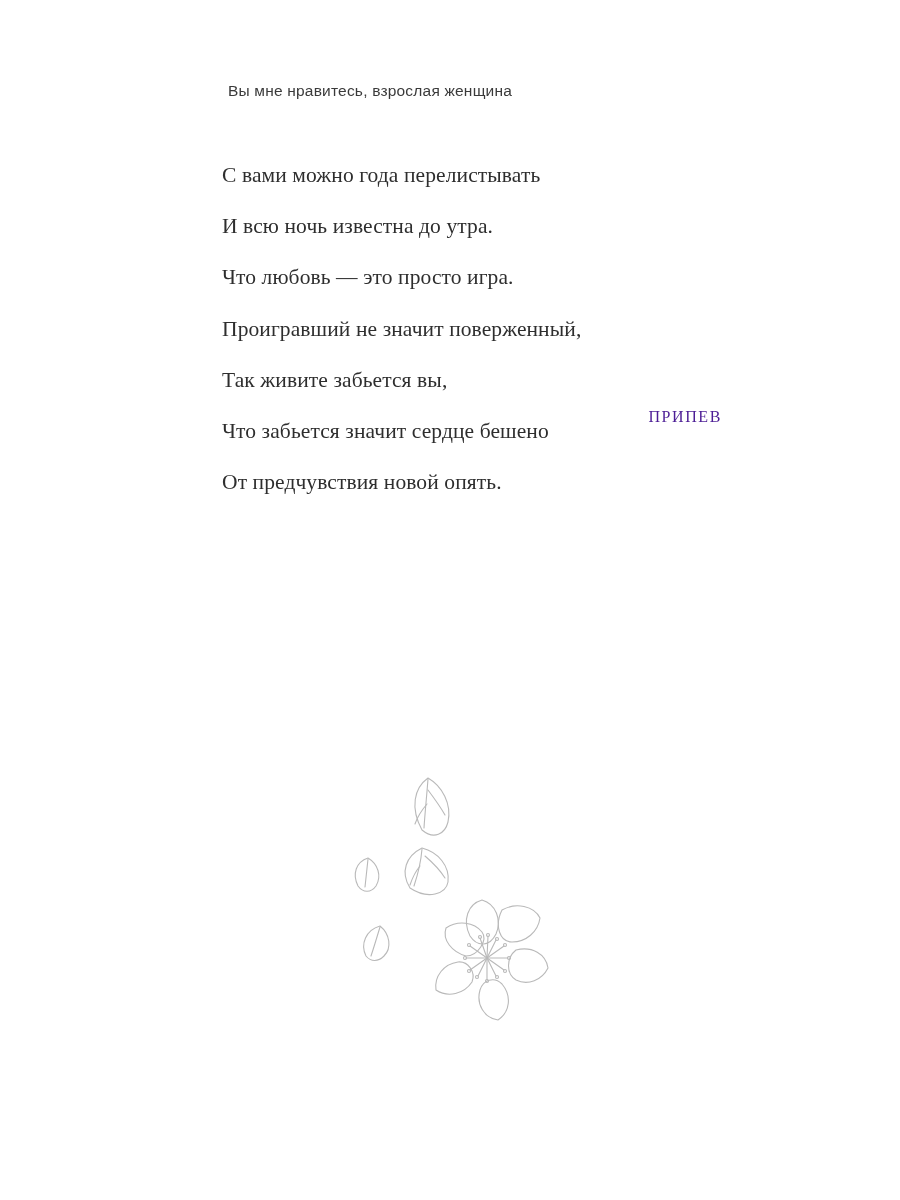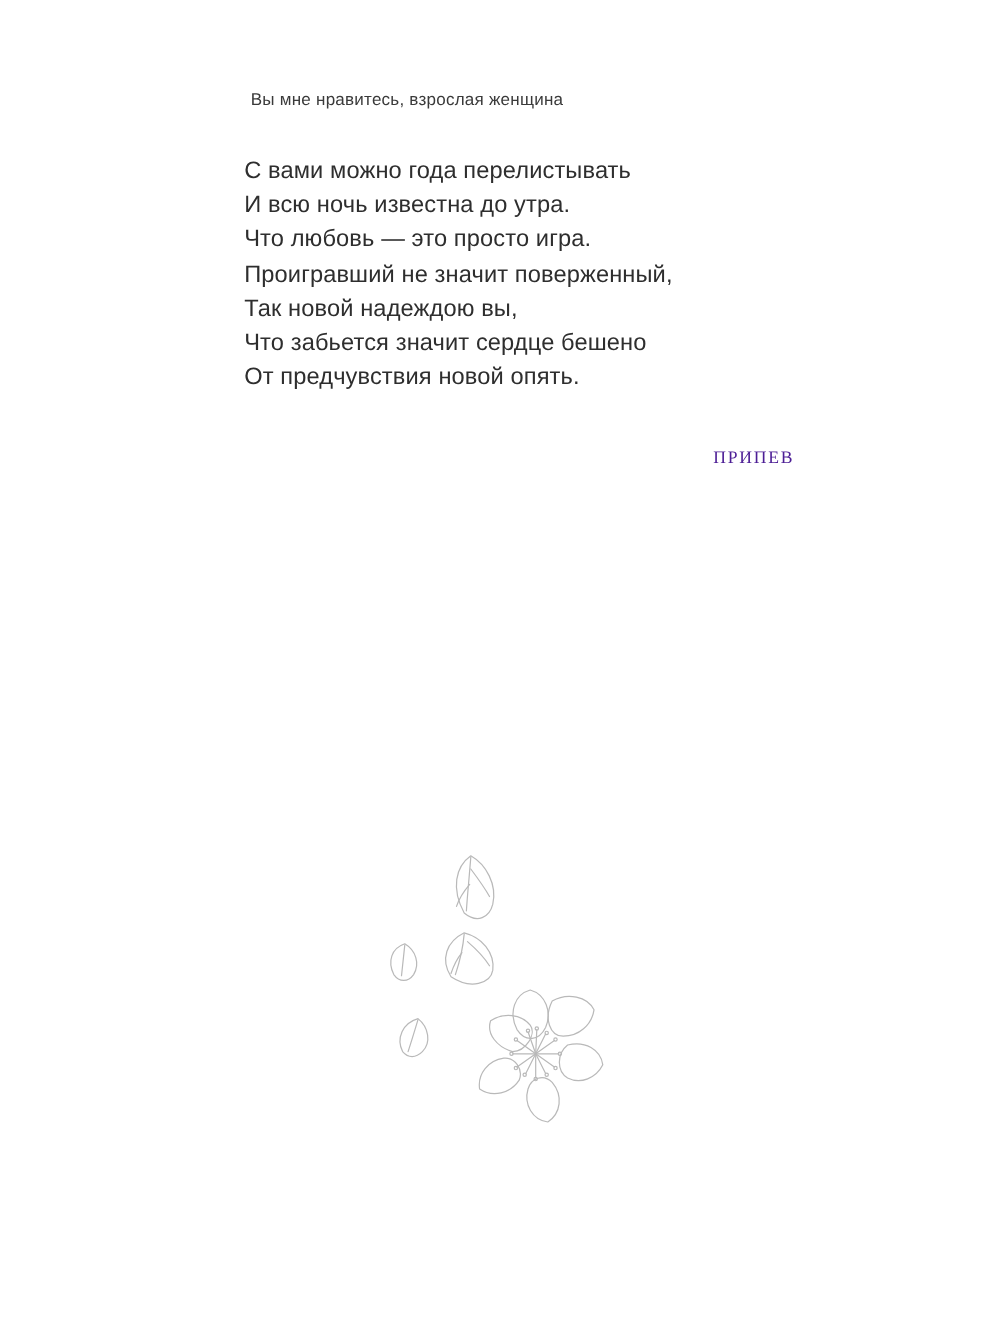--- a/index.html
+++ b/index.html
@@ -27,26 +27,27 @@
     letter-spacing: 0.2px;
     color: #3a3a3a;
   }
   .verse {
     position: absolute;
     top: 140px;
     left: 222px;
     width: 560px;
   }
   .verse-line {
-    font-family: Liberation Sans, sans-serif;
+    font-family: Liberation Serif, serif;
     font-size: 21.5px;
     line-height: 31.2px;
     color: #2e2e2e;
     white-space: pre;
     letter-spacing: 0.1px;
+    margin-top: 20px;
   }
   .chorus-label {
     position: absolute;
     top: 408px;
     left: 222px;
     width: 500px;
     text-align: right;
     font-family: "Liberation Serif", serif;
     font-size: 16px;
     letter-spacing: 1.6px;
@@ -70,21 +71,21 @@
 
 <div class="page">
 
   <div class="running-head">Вы мне нравитесь, взрослая женщина</div>
 
   <div class="verse">
     <div class="verse-line">С вами можно года перелистывать</div>
     <div class="verse-line">И всю ночь известна до утра.</div>
     <div class="verse-line">Что любовь — это просто игра.</div>
     <div class="verse-line">Проигравший не значит поверженный,</div>
-    <div class="verse-line">Так новой надеждою вы,</div>
+    <div class="verse-line">Так живите забьется вы,</div>
     <div class="verse-line">Что забьется значит сердце бешено</div>
     <div class="verse-line">От предчувствия новой опять.</div>
   </div>
 
   <div class="chorus-label">ПРИПЕВ</div>
 
   <div class="ornament">
     <svg viewBox="0 0 270 280" xmlns="http://www.w3.org/2000/svg" fill="none" stroke="#b9b9b9" stroke-width="1.1" stroke-linecap="round" stroke-linejoin="round">
 
       <g>

